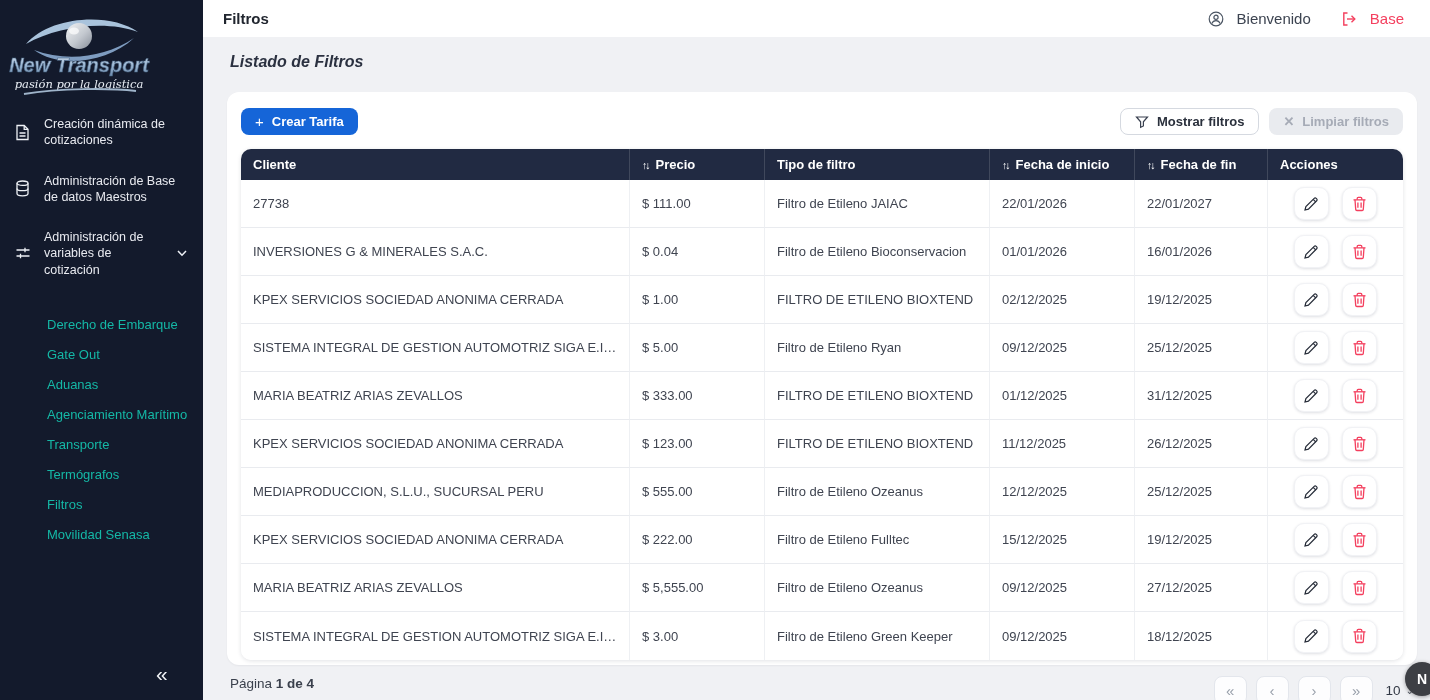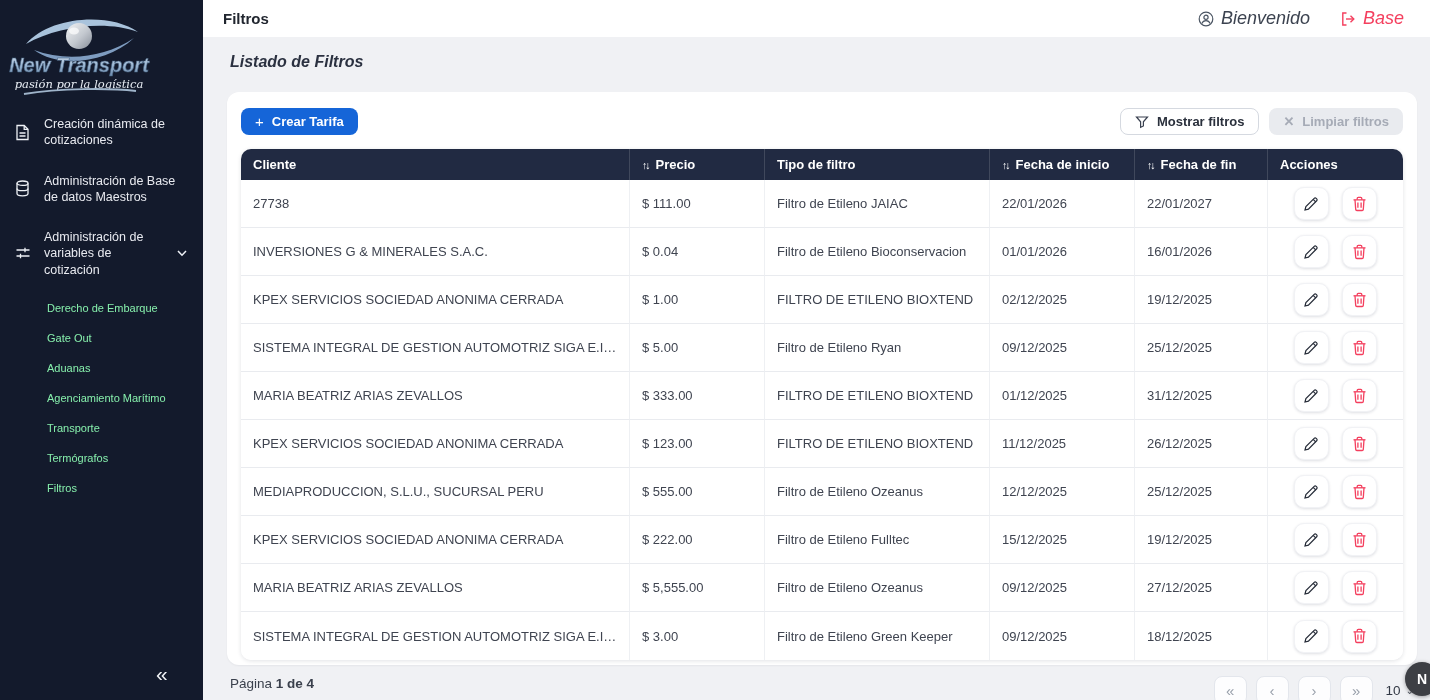--- a/index.html
+++ b/index.html
@@ -15,28 +15,28 @@
     width:203px; flex-shrink:0; background:#131a2c; color:#e8eaf0;
     position:relative; display:flex; flex-direction:column;
   }
   .logo-wrap { padding:10px 0 14px; display:flex; justify-content:flex-start; }
   .nav { padding:0 14px; }
   .nav-item { display:flex; align-items:center; gap:13px; margin-bottom:24px; font-size:12.5px; line-height:1.3; cursor:pointer; }
   .nav-item .nicon { flex-shrink:0; width:17px; height:17px; display:flex; align-items:center; justify-content:center; }
   .nav-item .nlabel { flex:1; }
   .nav-item .chev { flex-shrink:0; width:14px; height:14px; }
   .subnav { padding-left:33px; margin-top:2px; }
-  .subnav-item { font-size:11px; color:#86efac; height:30px; display:flex; align-items:flex-start; cursor:pointer; }
+  .subnav-item { font-size:13px; color:#14b8a6; height:30px; display:flex; align-items:flex-end; cursor:pointer; }
   .collapse-btn { position:absolute; bottom:16px; left:156px; font-size:21px; color:#f2f4f8; cursor:pointer; line-height:1; }
   
   .main-col { flex:1; display:flex; flex-direction:column; min-width:0; }
   .topbar { height:37px; background:#fff; display:flex; align-items:center; justify-content:space-between; padding:0 26px 0 20px; flex-shrink:0; }
   .topbar-title { font-size:15px; font-weight:bold; color:#21262f; }
   .topbar-right { display:flex; align-items:center; gap:30px; }
-  .top-link { display:flex; align-items:center; gap:7px; font-size:18px; cursor:pointer;font-style:italic; }
+  .top-link { display:flex; align-items:center; gap:13px; font-size:15px; cursor:pointer; }
   .welcome { color:#3c4350; }
   .salir { color:#f43f5e; }
   .content { flex:1; padding:0 13px 0 24px; }
   .page-title { font-size:16px; color:#2b3140; margin:16px 0 21px 3px;font-style:italic; }
   
   .card { background:#fff; border-radius:12px; padding:16px 14px 5px; box-shadow:0 1px 2px rgba(15,25,45,.05); }
   .card-toolbar { display:flex; justify-content:space-between; align-items:center; margin-bottom:14px; }
   .btn { border:none; border-radius:8px; font-family:inherit; font-size:13px; font-weight:600; display:flex; align-items:center; gap:8px; padding:6px 14px; height:27px; cursor:pointer; }
   .btn-primary { background:#1565d8; color:#fff; }
   .btn-primary .plus { font-size:15px; font-weight:400; line-height:1; }
@@ -172,20 +172,23 @@
         </div>
 
         <div class="subnav-item">
           <span>Termógrafos</span>
         </div>
 
         <div class="subnav-item">
           <span>Filtros</span>
         </div>
 
+        <div class="subnav-item">
+          <span>Movilidad Senasa</span>
+        </div>
       </div>
   </nav>
 
   <div class="collapse-btn">
     <span>«</span>
   </div>
 </aside>
 
 <div class="main-col">
 

